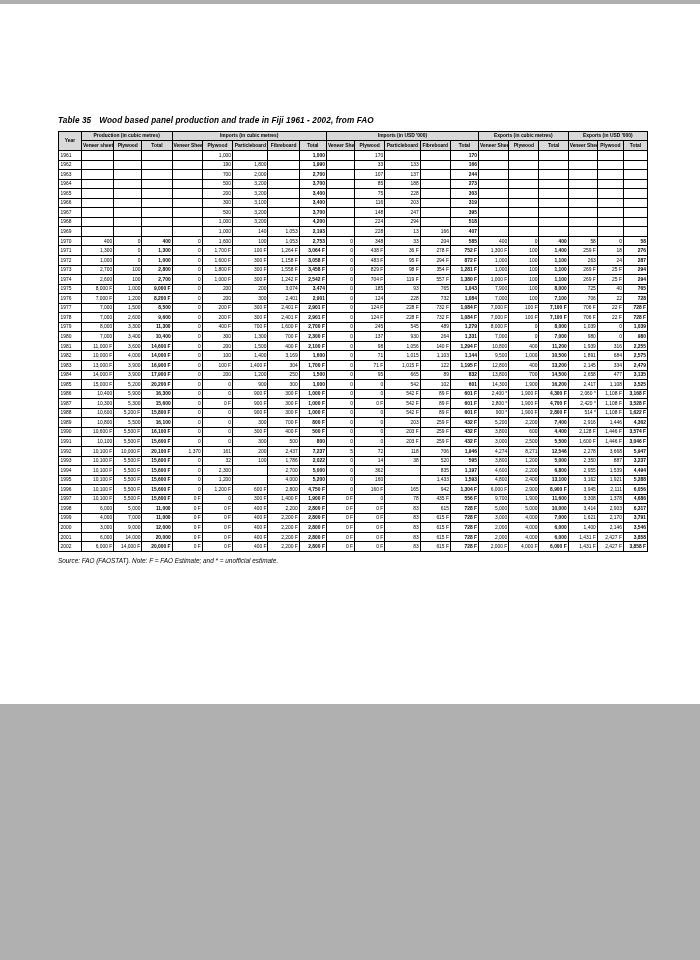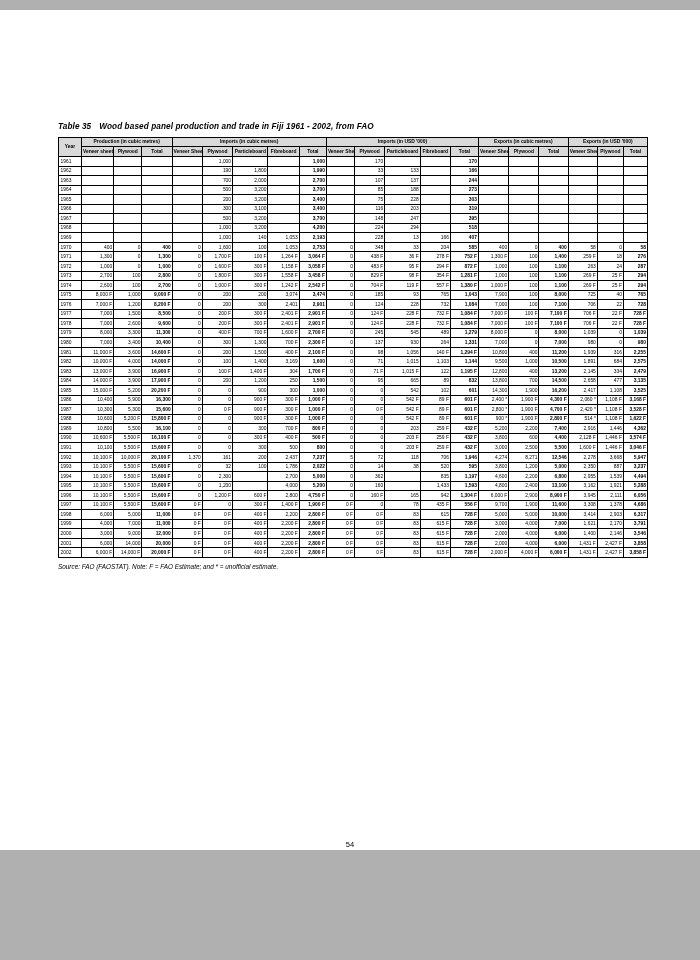--- a/index.html
+++ b/index.html
@@ -2,24 +2,24 @@
 <html><head>
 <meta charset="utf-8">
 <style>
   html, body {
     margin: 0;
     padding: 0;
     background: #b0b0b0;
   }
   .page {
     width: 700px;
-    height: 840px;
+    height: 700px;
     background: #ffffff;
     position: relative;
-    margin: 10px auto;
+    margin: 4px auto;
     box-sizing: border-box;
     font-family: "Liberation Sans", sans-serif;
     color: #000;
     overflow: hidden;
   }
   .content {
     position: absolute;
     left: 58px;
     top: 112px;
     width: 590px;

